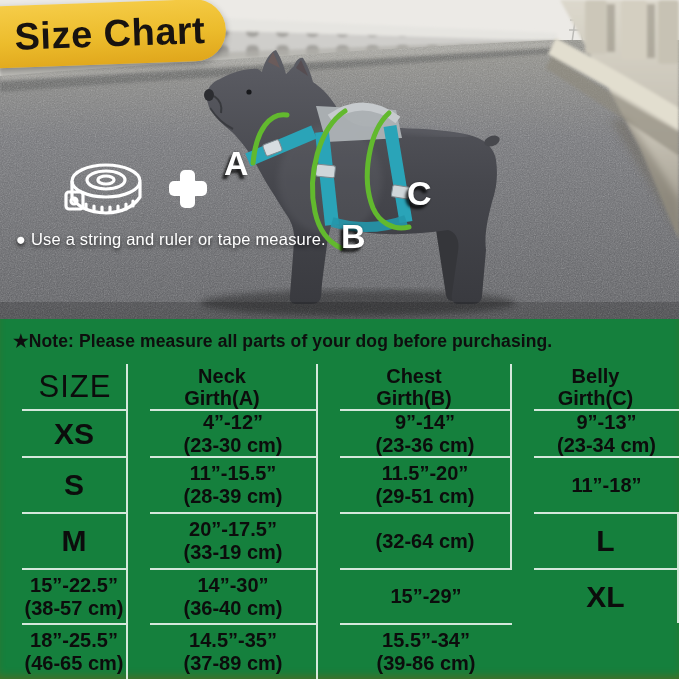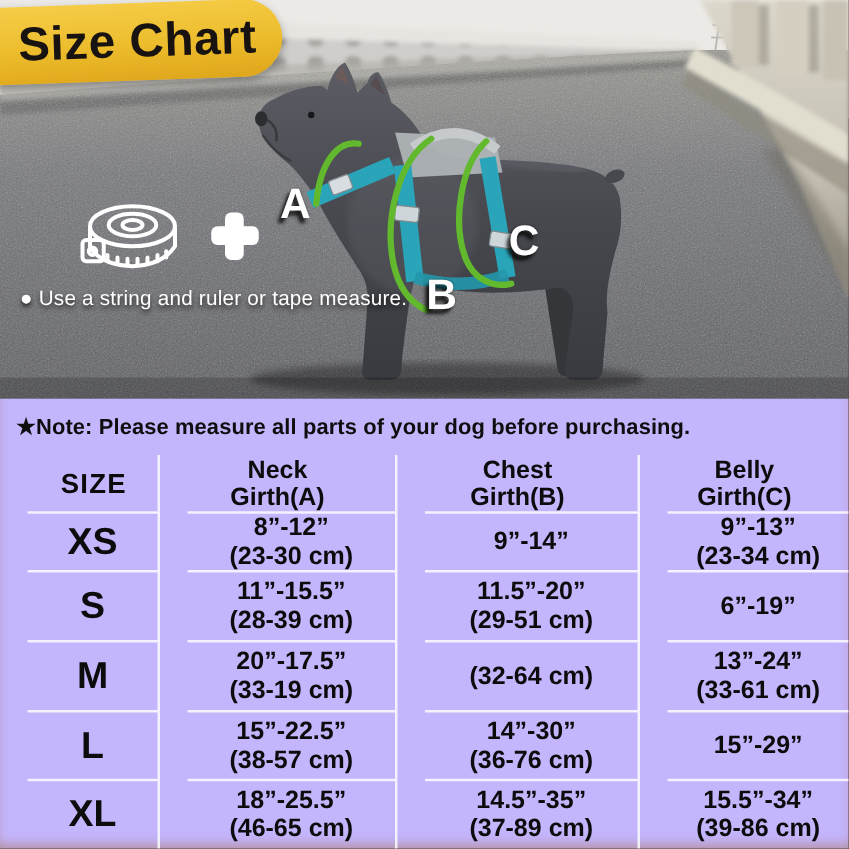--- a/index.html
+++ b/index.html
@@ -17,31 +17,31 @@
   .banner span{font-size:38px;font-weight:800;color:#181310;letter-spacing:.5px;padding-left:18px;}
   .marker{position:absolute;color:#ffffff;font-weight:800;font-size:34px;line-height:1;
           text-shadow:-3px 4px 3px rgba(0,0,0,.8),0 0 2px rgba(0,0,0,.45);}
   .marker-a{left:224px;top:146px;}
   .marker-b{left:341px;top:219px;}
   .marker-c{left:407px;top:176px;}
   .instruction{position:absolute;left:16px;top:230px;font-size:16.5px;font-weight:400;
                color:#ffffff;text-shadow:0 2px 4px rgba(0,0,0,.75);letter-spacing:.2px;}
 
   
-  .panel{position:absolute;top:319px;left:0;width:679px;height:360px;background:#c4b5fd;
+  .panel{position:absolute;top:319px;left:0;width:679px;height:360px;background:#15803d;
          box-shadow:inset 0 -6px 10px -4px rgba(150,85,0,.45);}
   .note{height:45px;display:flex;align-items:center;padding-left:13px;
         font-size:17.5px;font-weight:700;color:#0e0e0e;letter-spacing:.1px;}
   .size-grid{display:grid;grid-template-columns:128px 190px 194px 167px;
              grid-template-rows:45px 47px 56px 56px 55px 56px;}
   .cell{display:flex;flex-direction:column;align-items:center;justify-content:center;
         color:#0c0c0c;text-align:center;box-sizing:border-box;}
   .vline{border-right:2px solid rgba(255,255,255,.82);}
   .hline{border-top:2px solid rgba(255,255,255,.82);margin-left:22px;}
-  .size-head{font-size:22px;font-weight:700;letter-spacing:1px;padding-left:24px;}
+  .size-head{font-size:31px;font-weight:400;letter-spacing:1px;padding-left:24px;}
   .col-head{font-size:20px;font-weight:800;line-height:22px;justify-content:center;}
   .row-size{font-size:30px;font-weight:800;}
   .val{font-size:20px;font-weight:700;line-height:23px;}
 </style>
 </head>
 <body>
 
 <div class="stage">
 
   <div class="photo">
@@ -213,65 +213,62 @@
         <span>Chest</span>
         <span>Girth(B)</span>
       </div>
       <div class="cell col-head">
         <span>Belly</span>
         <span>Girth(C)</span>
       </div>
 
       <div class="cell vline hline row-size">XS</div>
       <div class="cell vline hline val">
-        <span>8”-12”</span>
+        <span>4”-12”</span>
           <span>(23-30 cm)</span>
         </div>
       <div class="cell vline hline val">
         <span>9”-14”</span>
+          <span>(23-36 cm)</span>
         </div>
       <div class="cell hline val">
         <span>9”-13”</span>
           <span>(23-34 cm)</span>
         </div>
 
       <div class="cell vline hline row-size">S</div>
       <div class="cell vline hline val">
         <span>11”-15.5”</span>
           <span>(28-39 cm)</span>
         </div>
       <div class="cell vline hline val">
         <span>11.5”-20”</span>
           <span>(29-51 cm)</span>
         </div>
       <div class="cell hline val">
-        <span>6”-19”</span>
+        <span>11”-18”</span>
         </div>
 
       <div class="cell vline hline row-size">M</div>
       <div class="cell vline hline val">
         <span>20”-17.5”</span>
           <span>(33-19 cm)</span>
         </div>
       <div class="cell vline hline val">
           <span>(32-64 cm)</span>
         </div>
-      <div class="cell hline val">
-        <span>13”-24”</span>
-          <span>(33-61 cm)</span>
-        </div>
 
       <div class="cell vline hline row-size">L</div>
       <div class="cell vline hline val">
         <span>15”-22.5”</span>
           <span>(38-57 cm)</span>
         </div>
       <div class="cell vline hline val">
         <span>14”-30”</span>
-          <span>(36-76 cm)</span>
+          <span>(36-40 cm)</span>
         </div>
       <div class="cell hline val">
         <span>15”-29”</span>
         </div>
 
       <div class="cell vline hline row-size">XL</div>
       <div class="cell vline hline val">
         <span>18”-25.5”</span>
           <span>(46-65 cm)</span>
         </div>

